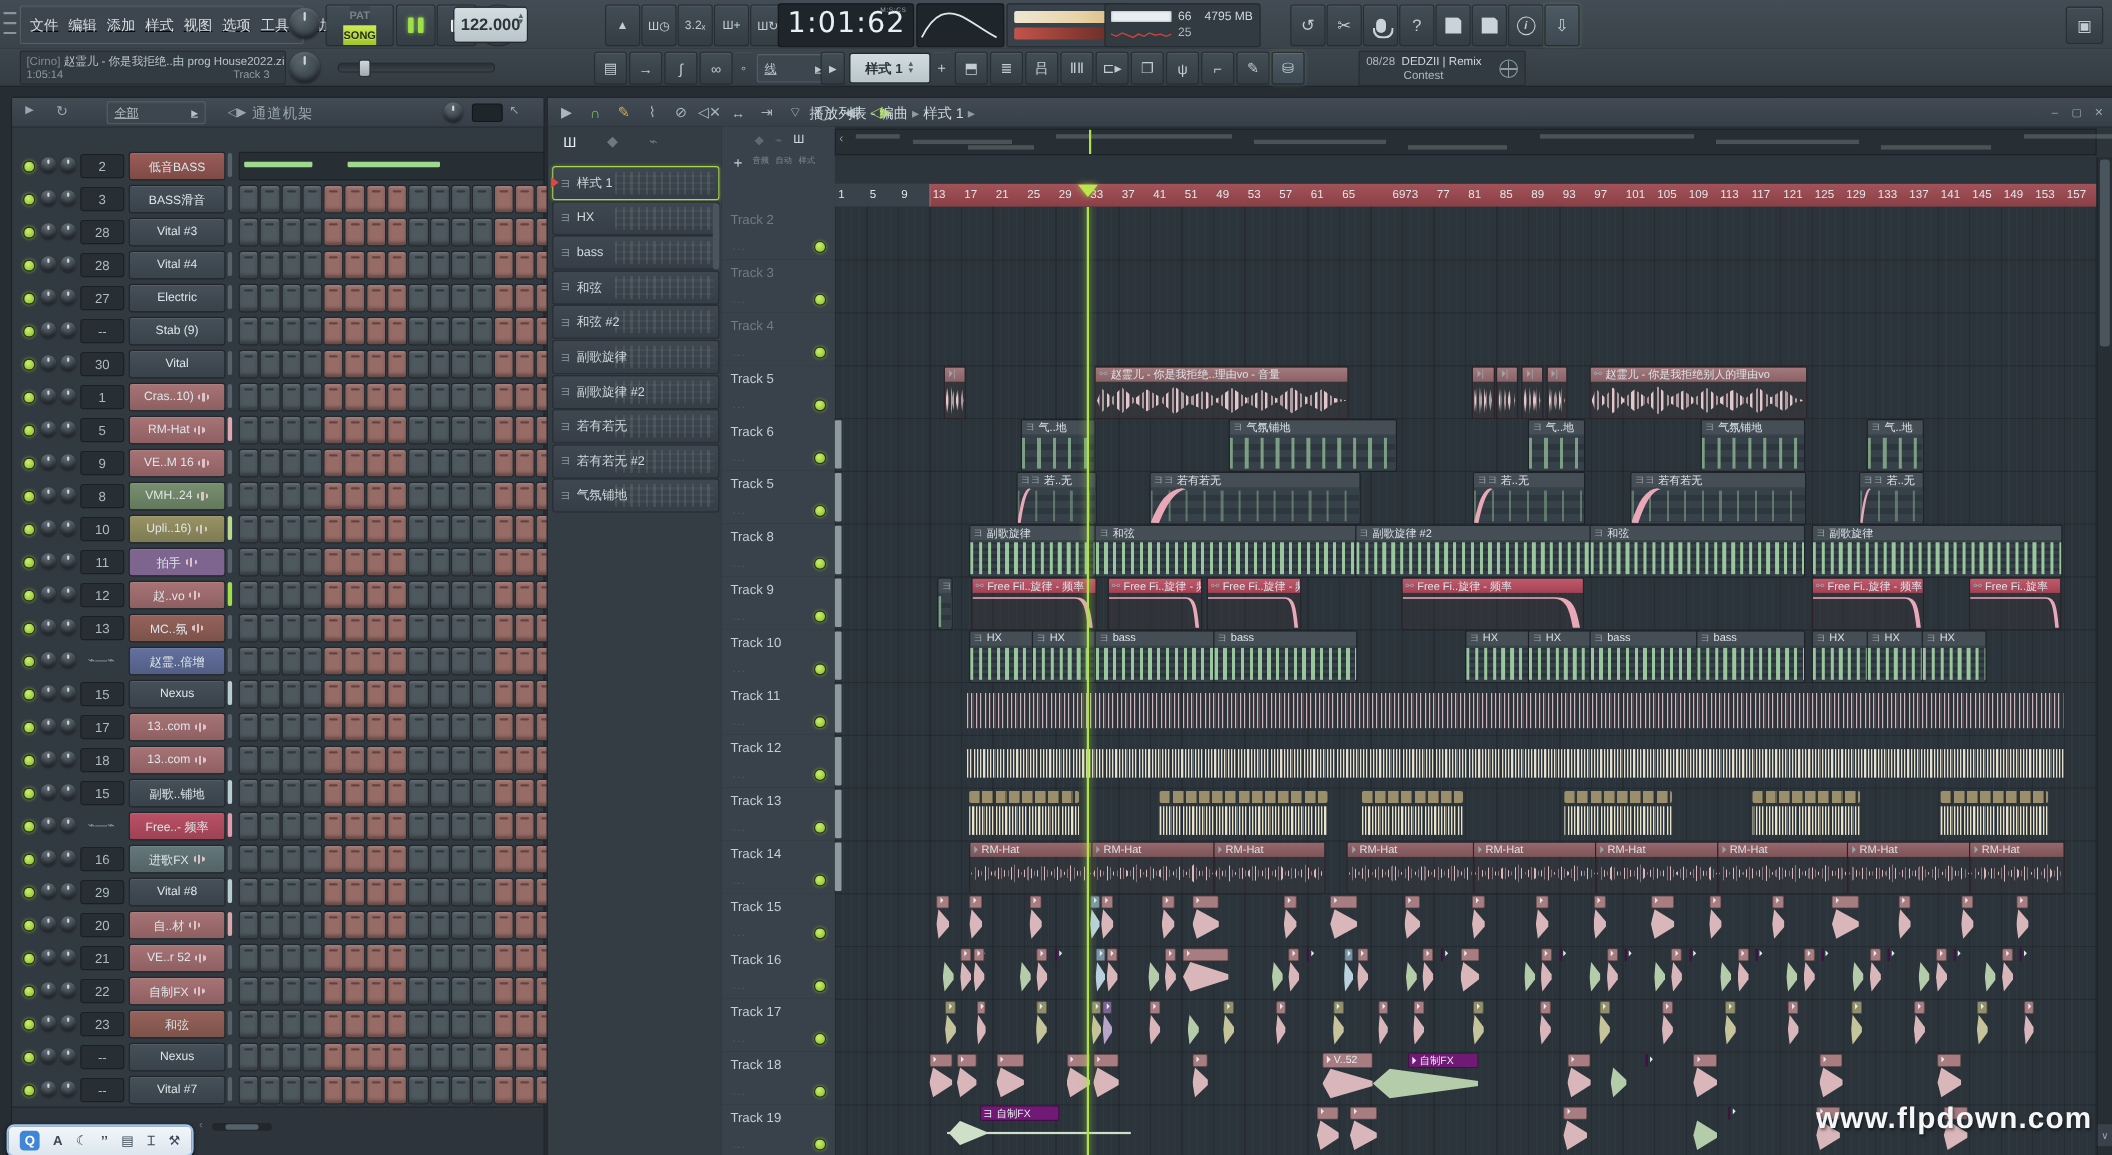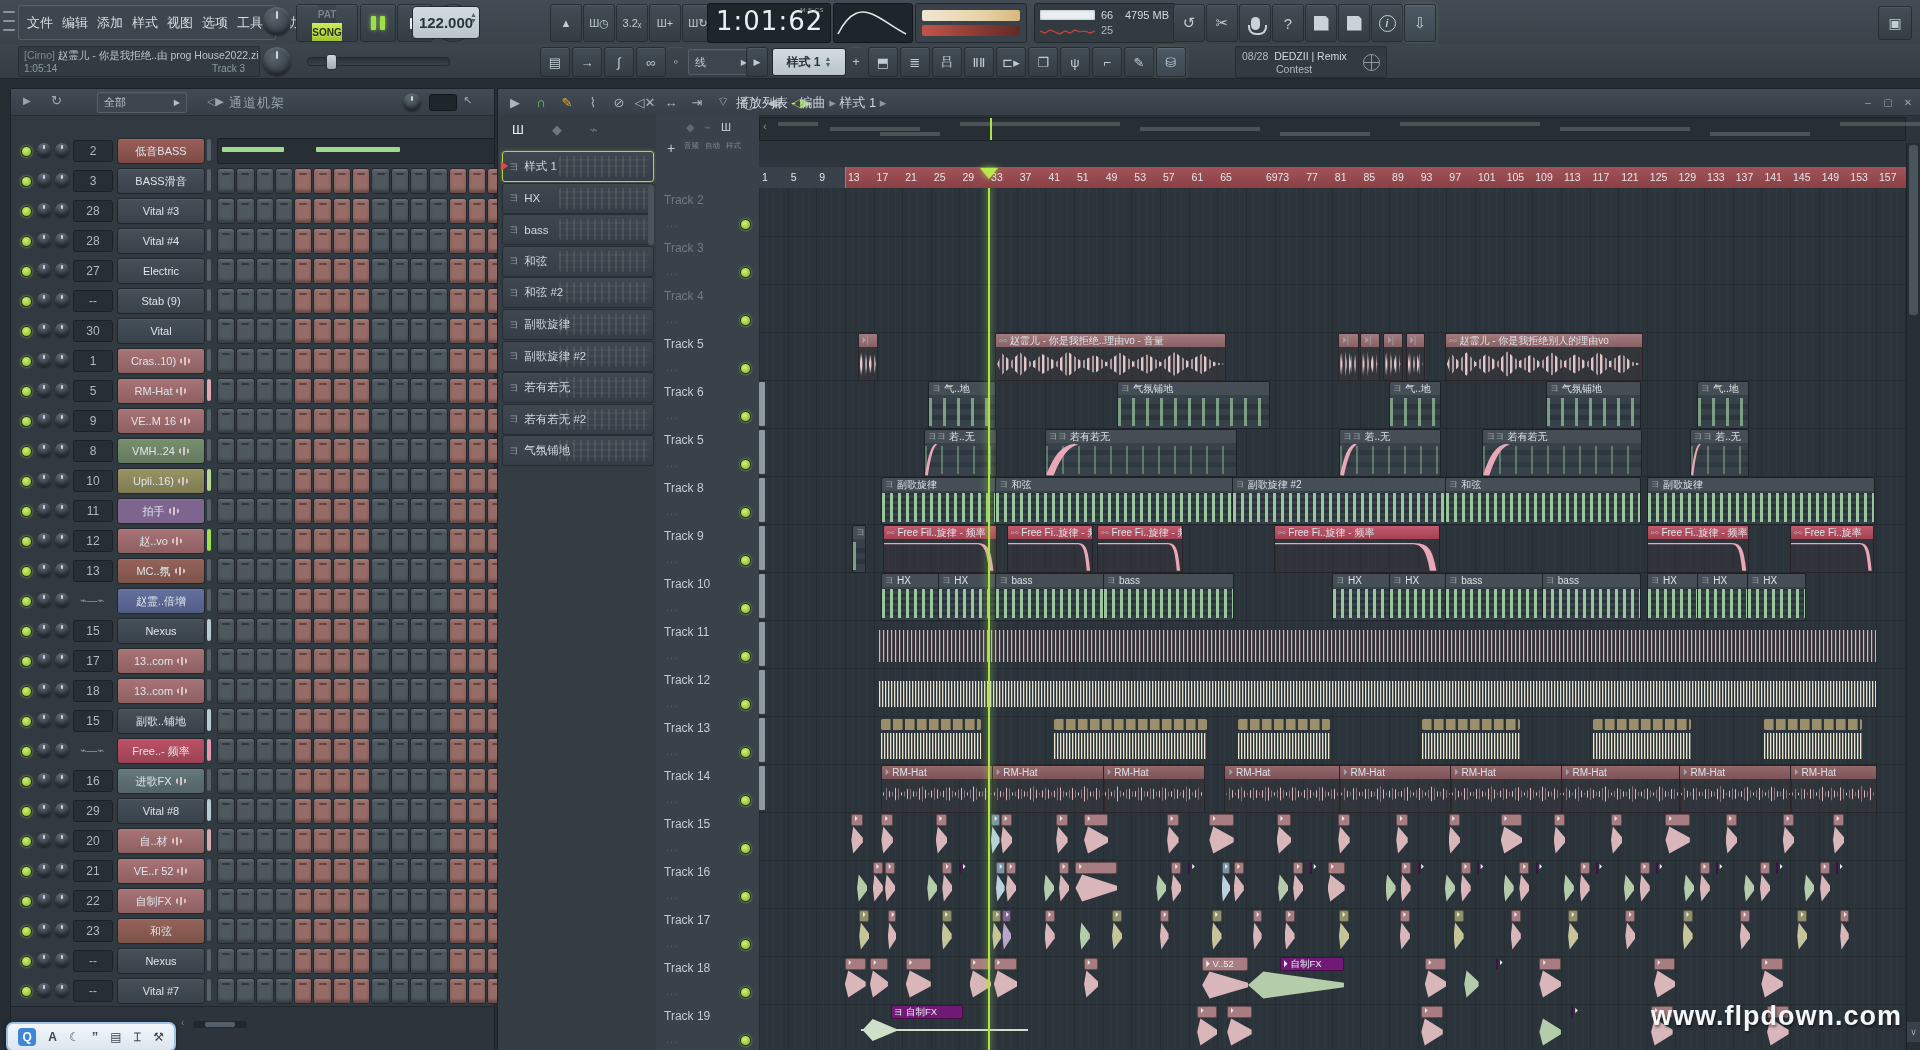--- a/index.html
+++ b/index.html
@@ -4,21 +4,21 @@
 <style>
   html,body{margin:0;padding:0;background:#1c2126;width:1920px;height:1050px;overflow:hidden;
     font-family:"Liberation Sans","DejaVu Sans",sans-serif;-webkit-font-smoothing:antialiased;}
   #app{position:absolute;inset:0;background:#262d33;}
   .abs{position:absolute;}
   
   #topbar{position:absolute;left:0;top:0;width:1920px;height:44px;background:linear-gradient(#434c54,#3a424a);border-bottom:1px solid #272e34;}
   #row2{position:absolute;left:0;top:44px;width:1920px;height:34px;background:linear-gradient(#3d454d,#343c44);border-bottom:1px solid #20262b;}
   .hamb{position:absolute;left:3px;top:8px;width:12px;height:26px;display:flex;flex-direction:column;justify-content:space-around;}
   .hamb i{display:block;height:2px;background:#8a949c;border-radius:1px;}
-  .panel{background:#3d464e;border:1px solid #555f67;border-radius:2px;box-shadow:inset 0 1px 0 rgba(255,255,255,.05);}
+  .panel{background:#3d464e;border:1px solid #555f67;border-radius:2px;box-shadow:inset 0 1px 0 rgba(255,255,255,.05);text-decoration:underline;}
   #menu{left:18px;top:5px;width:240px;height:33px;display:flex;align-items:center;padding:0 8px;gap:9px;}
   #menu span{font-size:13px;color:#d6dde2;white-space:nowrap;cursor:default;}
   .knob{border-radius:50%;background:radial-gradient(circle at 38% 32%,#5a656e,#39424a 70%);box-shadow:inset 0 2px 3px rgba(255,255,255,.12), inset 0 -3px 4px rgba(0,0,0,.45),0 1px 2px rgba(0,0,0,.5);}
   .knob:after{content:"";position:absolute;left:50%;top:14%;width:2px;height:30%;background:#cdd6db;transform:translateX(-50%);border-radius:1px;}
   .btn{background:linear-gradient(#434d55,#343d44);border:1px solid #262d33;border-radius:3px;color:#c2ccd2;display:flex;align-items:center;justify-content:center;box-shadow:inset 0 1px 0 rgba(255,255,255,.07);}
   .btn.lit{background:linear-gradient(#4d5a63,#3d4850);box-shadow:0 0 5px rgba(150,200,120,.25),inset 0 1px 0 rgba(255,255,255,.1);}
   .lcd{background:#1f262b;border:1px solid #12171b;border-radius:3px;color:#e6eef2;}
   #patSong{left:296px;top:4px;width:60px;height:36px;display:flex;flex-direction:column;overflow:hidden;}
   #patSong .half{flex:1;display:flex;align-items:center;justify-content:center;font-size:10px;font-weight:bold;}
   #pat{color:#79838b;background:linear-gradient(#3e474f,#363f46);}
@@ -29,21 +29,21 @@
   .recdot{width:13px;height:13px;border-radius:50%;background:radial-gradient(circle at 40% 35%,#ff7a6e,#d63a30);box-shadow:0 0 4px rgba(230,70,60,.7);}
   #tempo{left:412px;top:6px;width:66px;height:31px;background:linear-gradient(#d3dde1,#b9c5cb);border:1px solid #222a30;border-radius:4px;color:#2b343b;font-weight:bold;display:flex;align-items:center;justify-content:center;font-size:15px;}
   .spin{position:absolute;right:2px;top:5px;font-size:7px;line-height:6px;color:#55626a;}
   #timePanel{left:707px;top:3px;width:122px;height:38px;}
   #timeDigits{position:absolute;left:8px;top:2px;font-size:26px;letter-spacing:1px;color:#e9f1f5;font-family:"DejaVu Sans","Liberation Sans",sans-serif;}
   #timeUnit{position:absolute;right:6px;top:3px;font-size:6px;color:#97a4ab;letter-spacing:.5px;}
   #envPanel{left:833px;top:3px;width:78px;height:38px;}
   #barsPanel{left:915px;top:3px;width:110px;height:38px;background:#39424a;border:1px solid #22292e;border-radius:3px;}
   #barsPanel .bar1{position:absolute;left:6px;top:6px;width:98px;height:11px;background:linear-gradient(90deg,#efe6d2,#e8d3a8 60%,#d9b77e);border-radius:2px;}
   #barsPanel .bar2{position:absolute;left:6px;top:21px;width:98px;height:11px;background:linear-gradient(90deg,#c2554a,#8d3b33 55%,#5f2b26);border-radius:2px;}
-  #cpuPanel{left:1034px;top:3px;width:140px;height:38px;background:#333b42;border:1px solid #22292e;border-radius:3px;font-size:11px;color:#cfd9de;}
+  #cpuPanel{left:1004px;top:3px;width:140px;height:38px;background:#333b42;border:1px solid #22292e;border-radius:3px;font-size:11px;color:#cfd9de;}
   #cpuBar{position:absolute;left:5px;top:6px;width:55px;height:10px;background:#e8eef1;border-radius:1px;box-shadow:inset 0 0 2px #888;}
   #cpuVal{position:absolute;left:66px;top:5px;}
   #memVal{position:absolute;right:6px;top:5px;}
   #polyVal{position:absolute;left:66px;top:20px;color:#aeb9c0;}
   #cpuSpark{position:absolute;left:5px;top:22px;width:55px;height:10px;}
   .iconbtn{top:4px;width:30px;height:36px;font-size:15px;}
   .circle-i{width:15px;height:15px;border:1.5px solid #c2ccd2;border-radius:50%;font-size:10px;display:flex;align-items:center;justify-content:center;font-style:italic;font-weight:bold;}
   .floppy{width:15px;height:15px;background:#c9d3d9;clip-path:polygon(0 0,78% 0,100% 22%,100% 100%,0 100%);position:relative;}
   .micb{width:9px;height:13px;background:#c9d3d9;border-radius:5px;position:relative;}
   .micb:after{content:"";position:absolute;left:-3px;top:8px;width:15px;height:8px;border:2px solid #c9d3d9;border-top:none;border-radius:0 0 8px 8px;}

